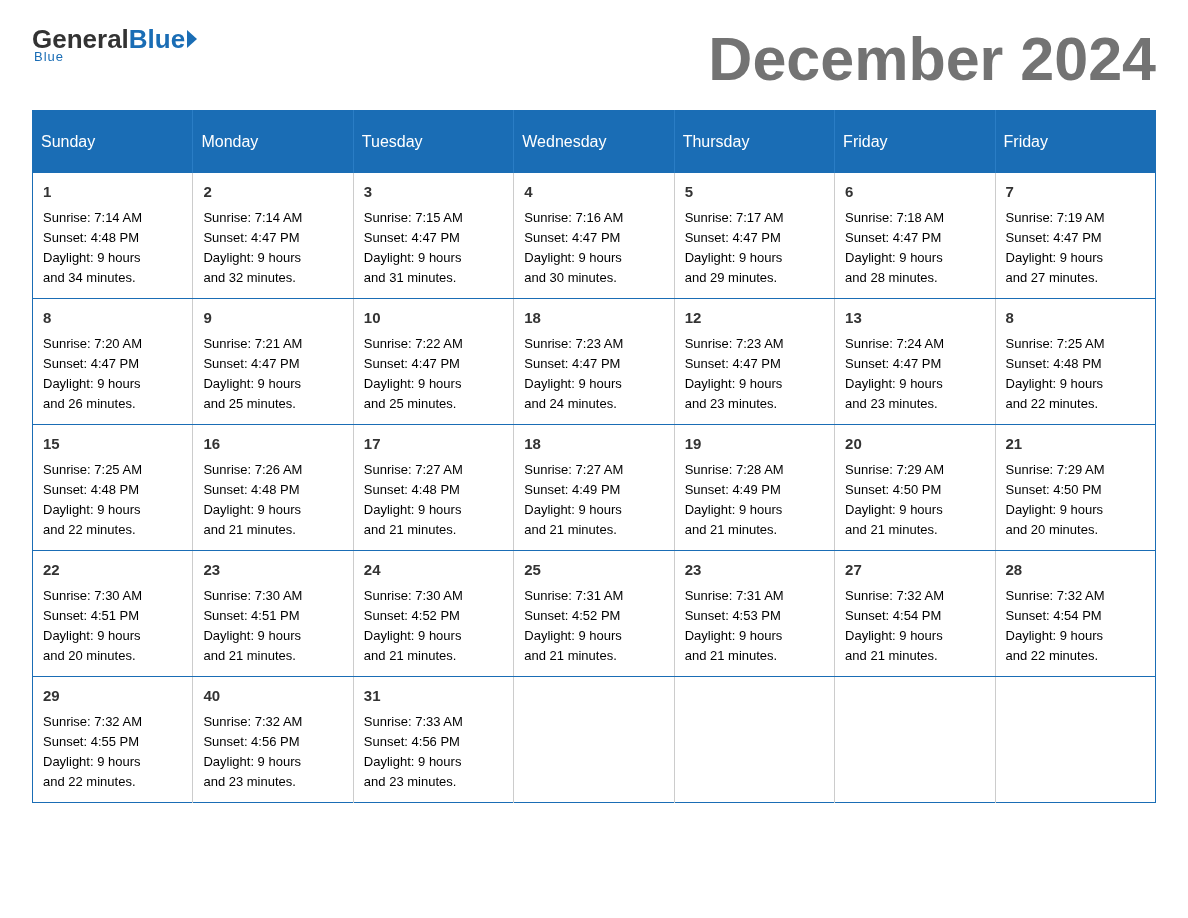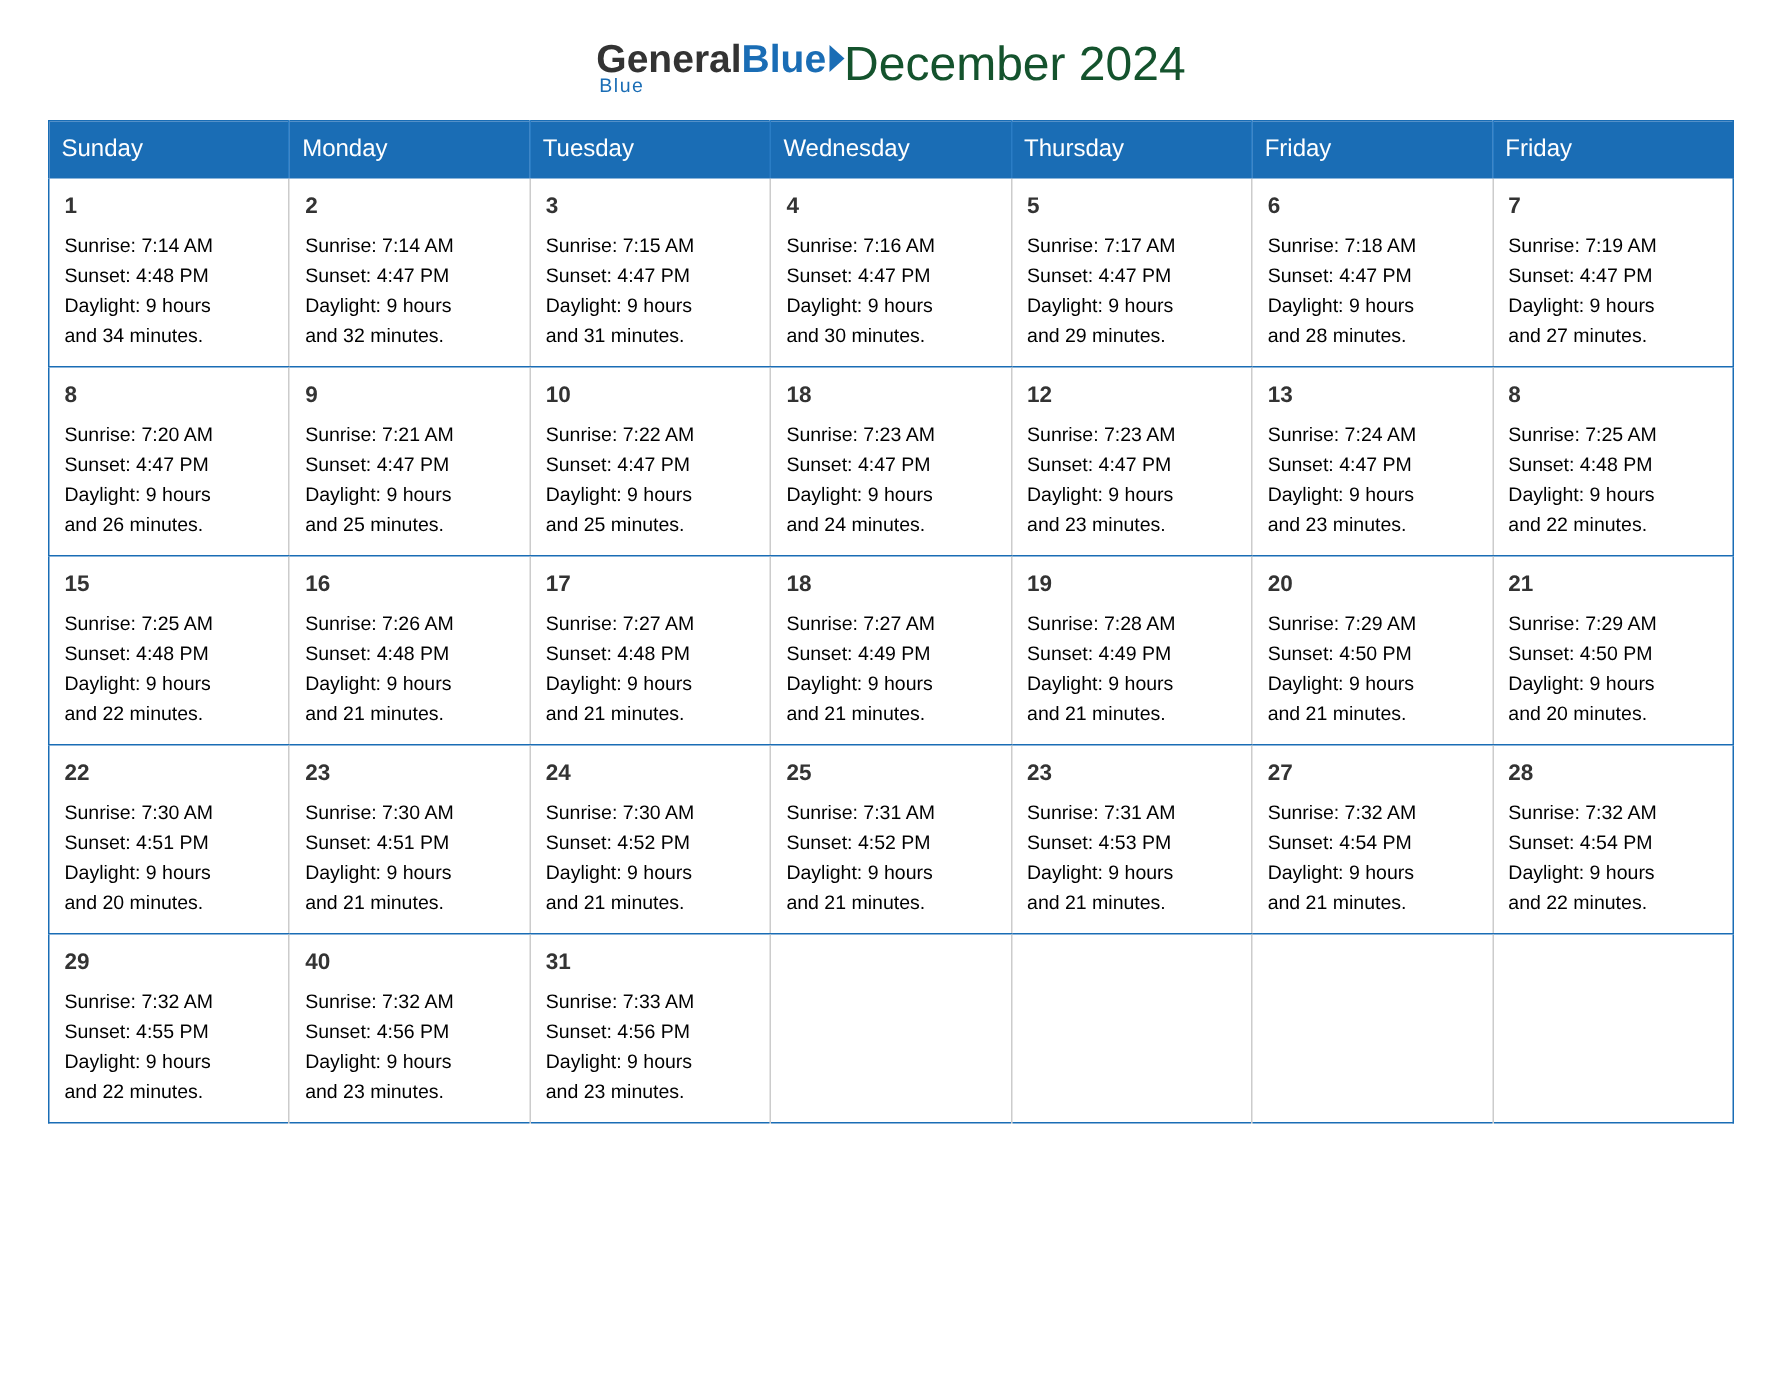--- a/index.html
+++ b/index.html
@@ -5,21 +5,21 @@
     * { box-sizing: border-box; margin: 0; padding: 0; }
     body {
       font-family: Arial, sans-serif;
       background: #fff;
       padding: 24px 32px;
       width: 1188px;
       min-height: 918px;
     }
     .header {
       display: flex;
-      justify-content: center;
+      justify-content: space-between;
       align-items: flex-start;
       margin-bottom: 16px;
     }
     .logo {
       display: flex;
       flex-direction: column;
       align-items: flex-start;
     }
     .logo-text {
       display: flex;
@@ -54,40 +54,40 @@
       margin-top: -4px;
       letter-spacing: 1px;
       text-align: center;
       align-self: flex-end;
       margin-left: 2px;
     }
     .title-block {
       text-align: right;
     }
     .main-title {
-      font-size: 32px;
-      font-weight: normal;
-      color: #14532d;
+      font-size: 61px;
+      font-weight: bold;
+      color: #737373;
     }
     .subtitle {
       font-size: 20px;
       color: #555;
       margin-top: 4px;
     }
     .calendar {
       width: 100%;
       border-collapse: collapse;
       border: 1px solid #1a6db5;
     }
     .calendar th {
       background: #1a6db5;
       color: #fff;
       font-size: 16px;
       font-weight: normal;
-      padding: 10px 8px;
+      padding: 22px 8px;
       text-align: left;
       border-right: 1px solid #2a7dc5;
     }
     .calendar th:last-child { border-right: none; }
     .calendar td {
       vertical-align: top;
       padding: 8px 10px 10px 10px;
       border-right: 1px solid #ccc;
       border-bottom: 1px solid #1a6db5;
       width: calc(100% / 7);

